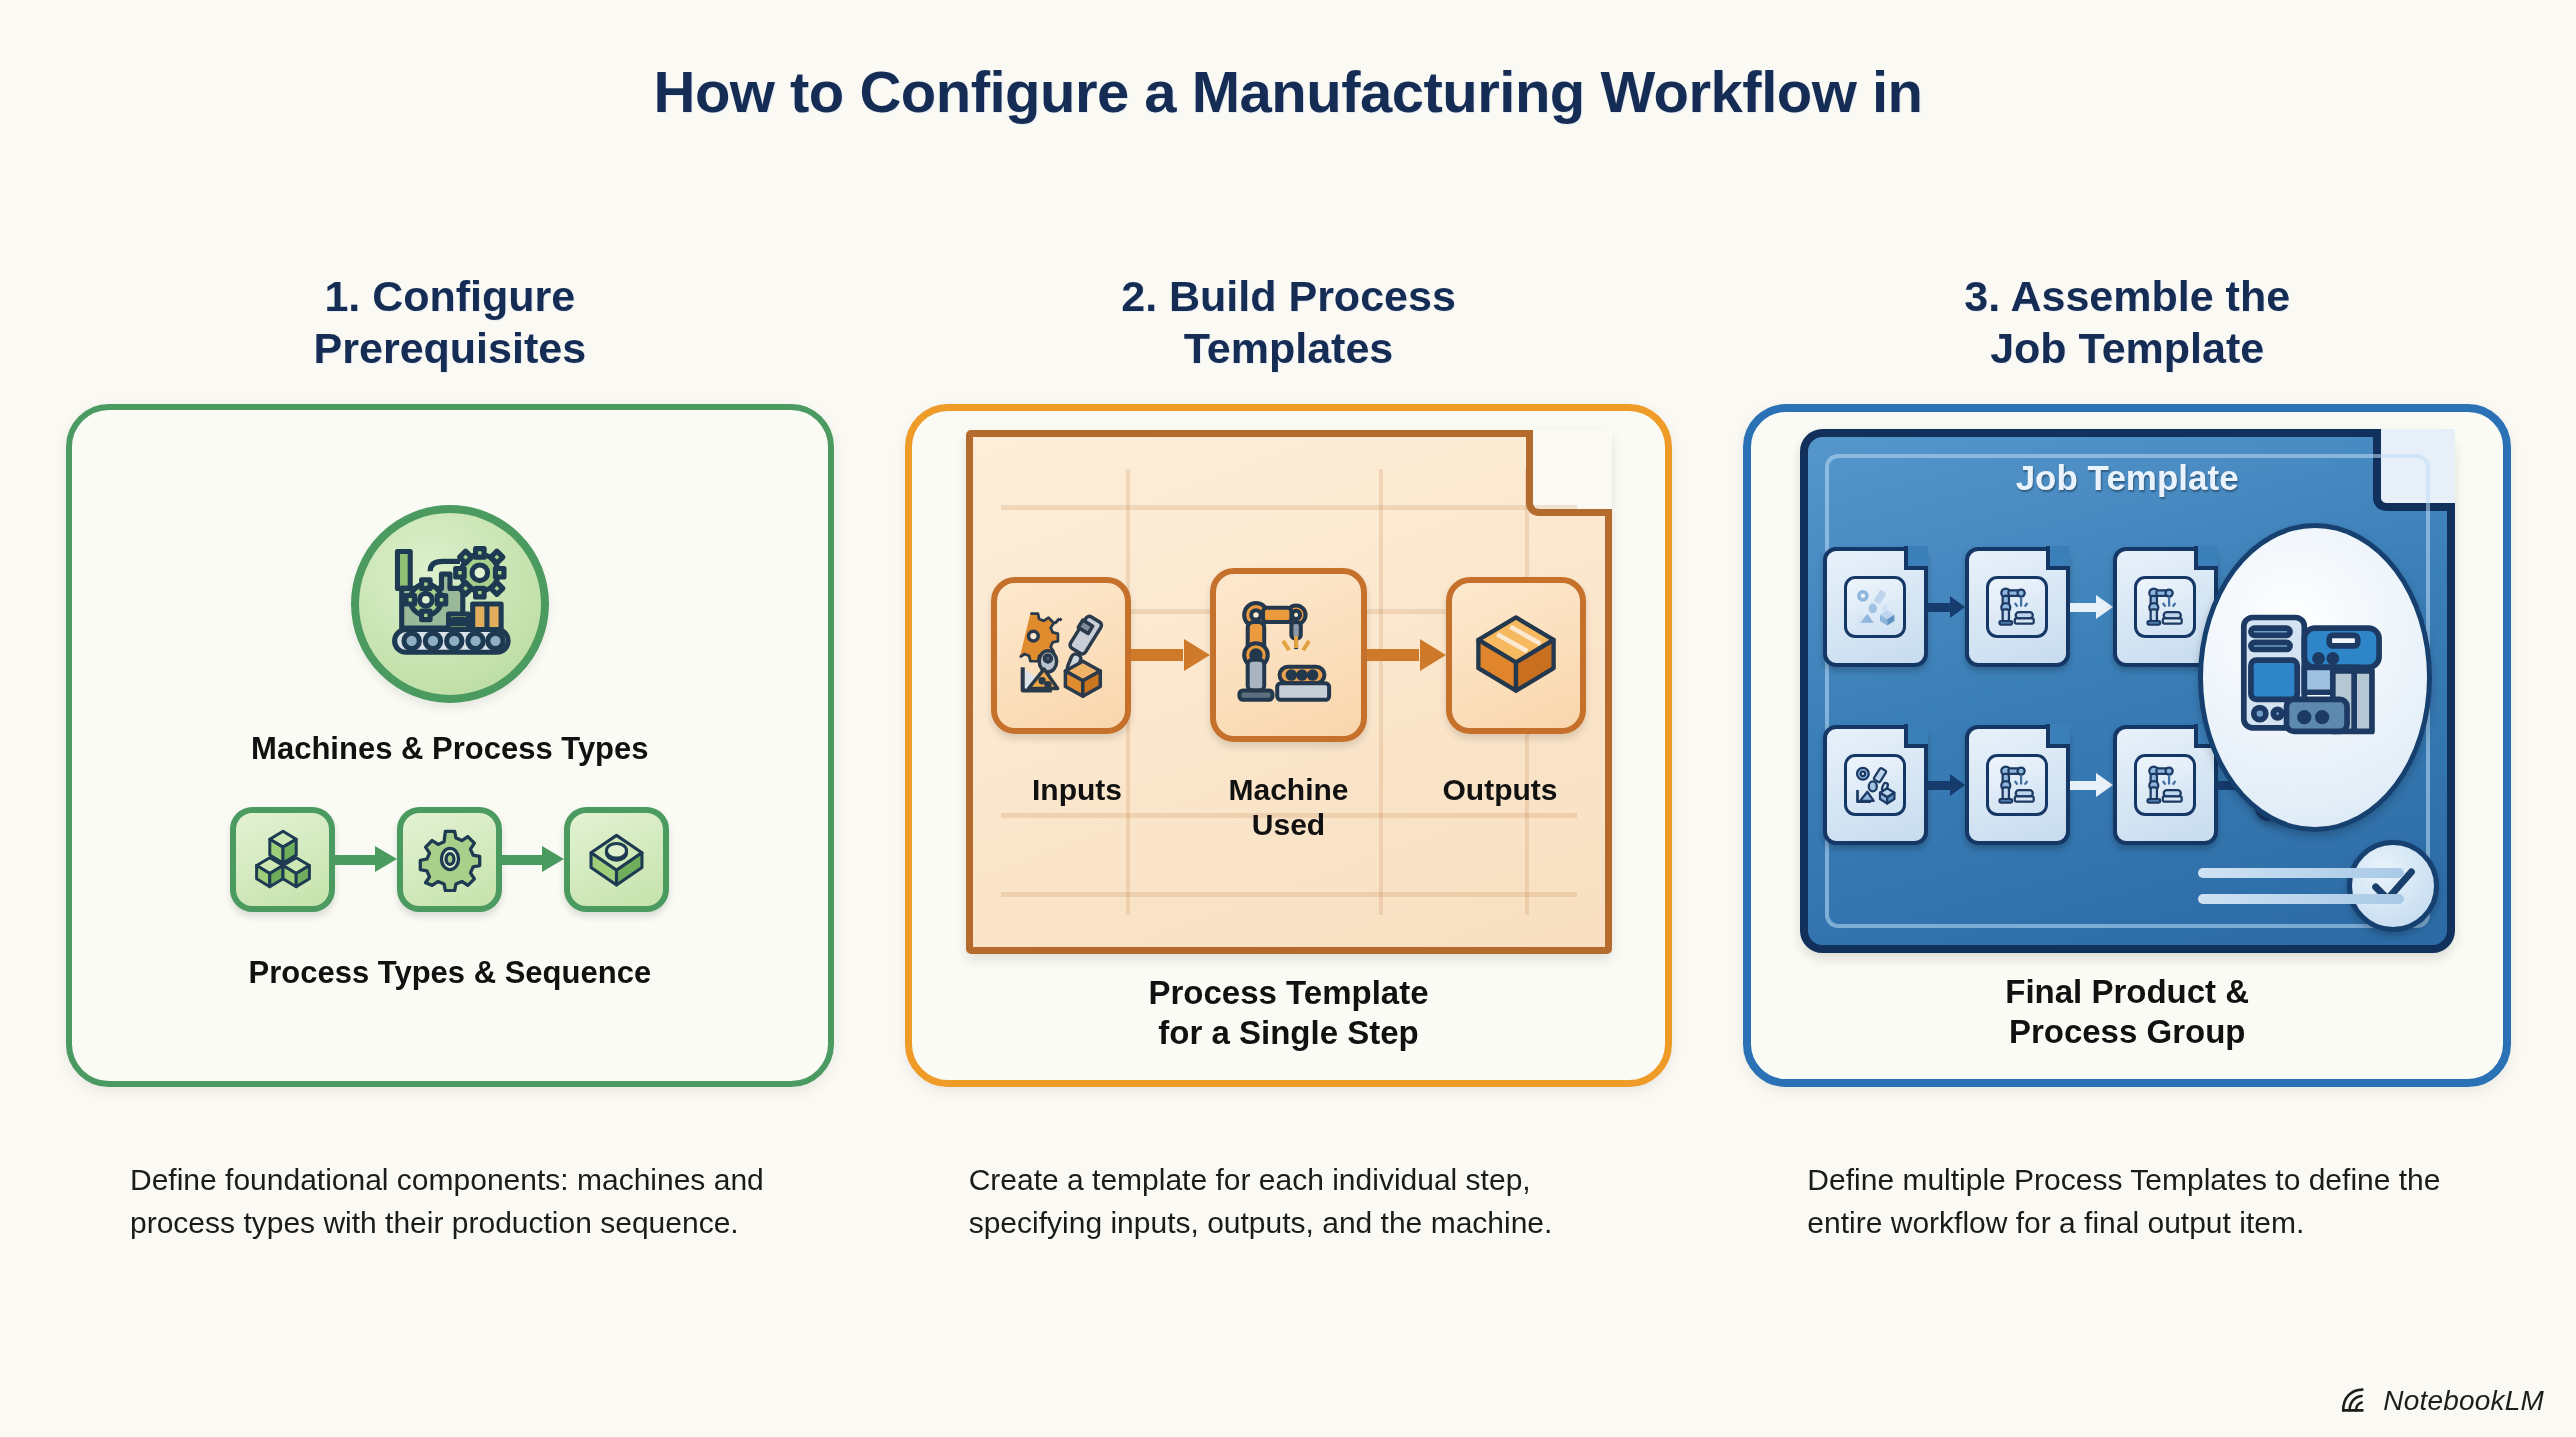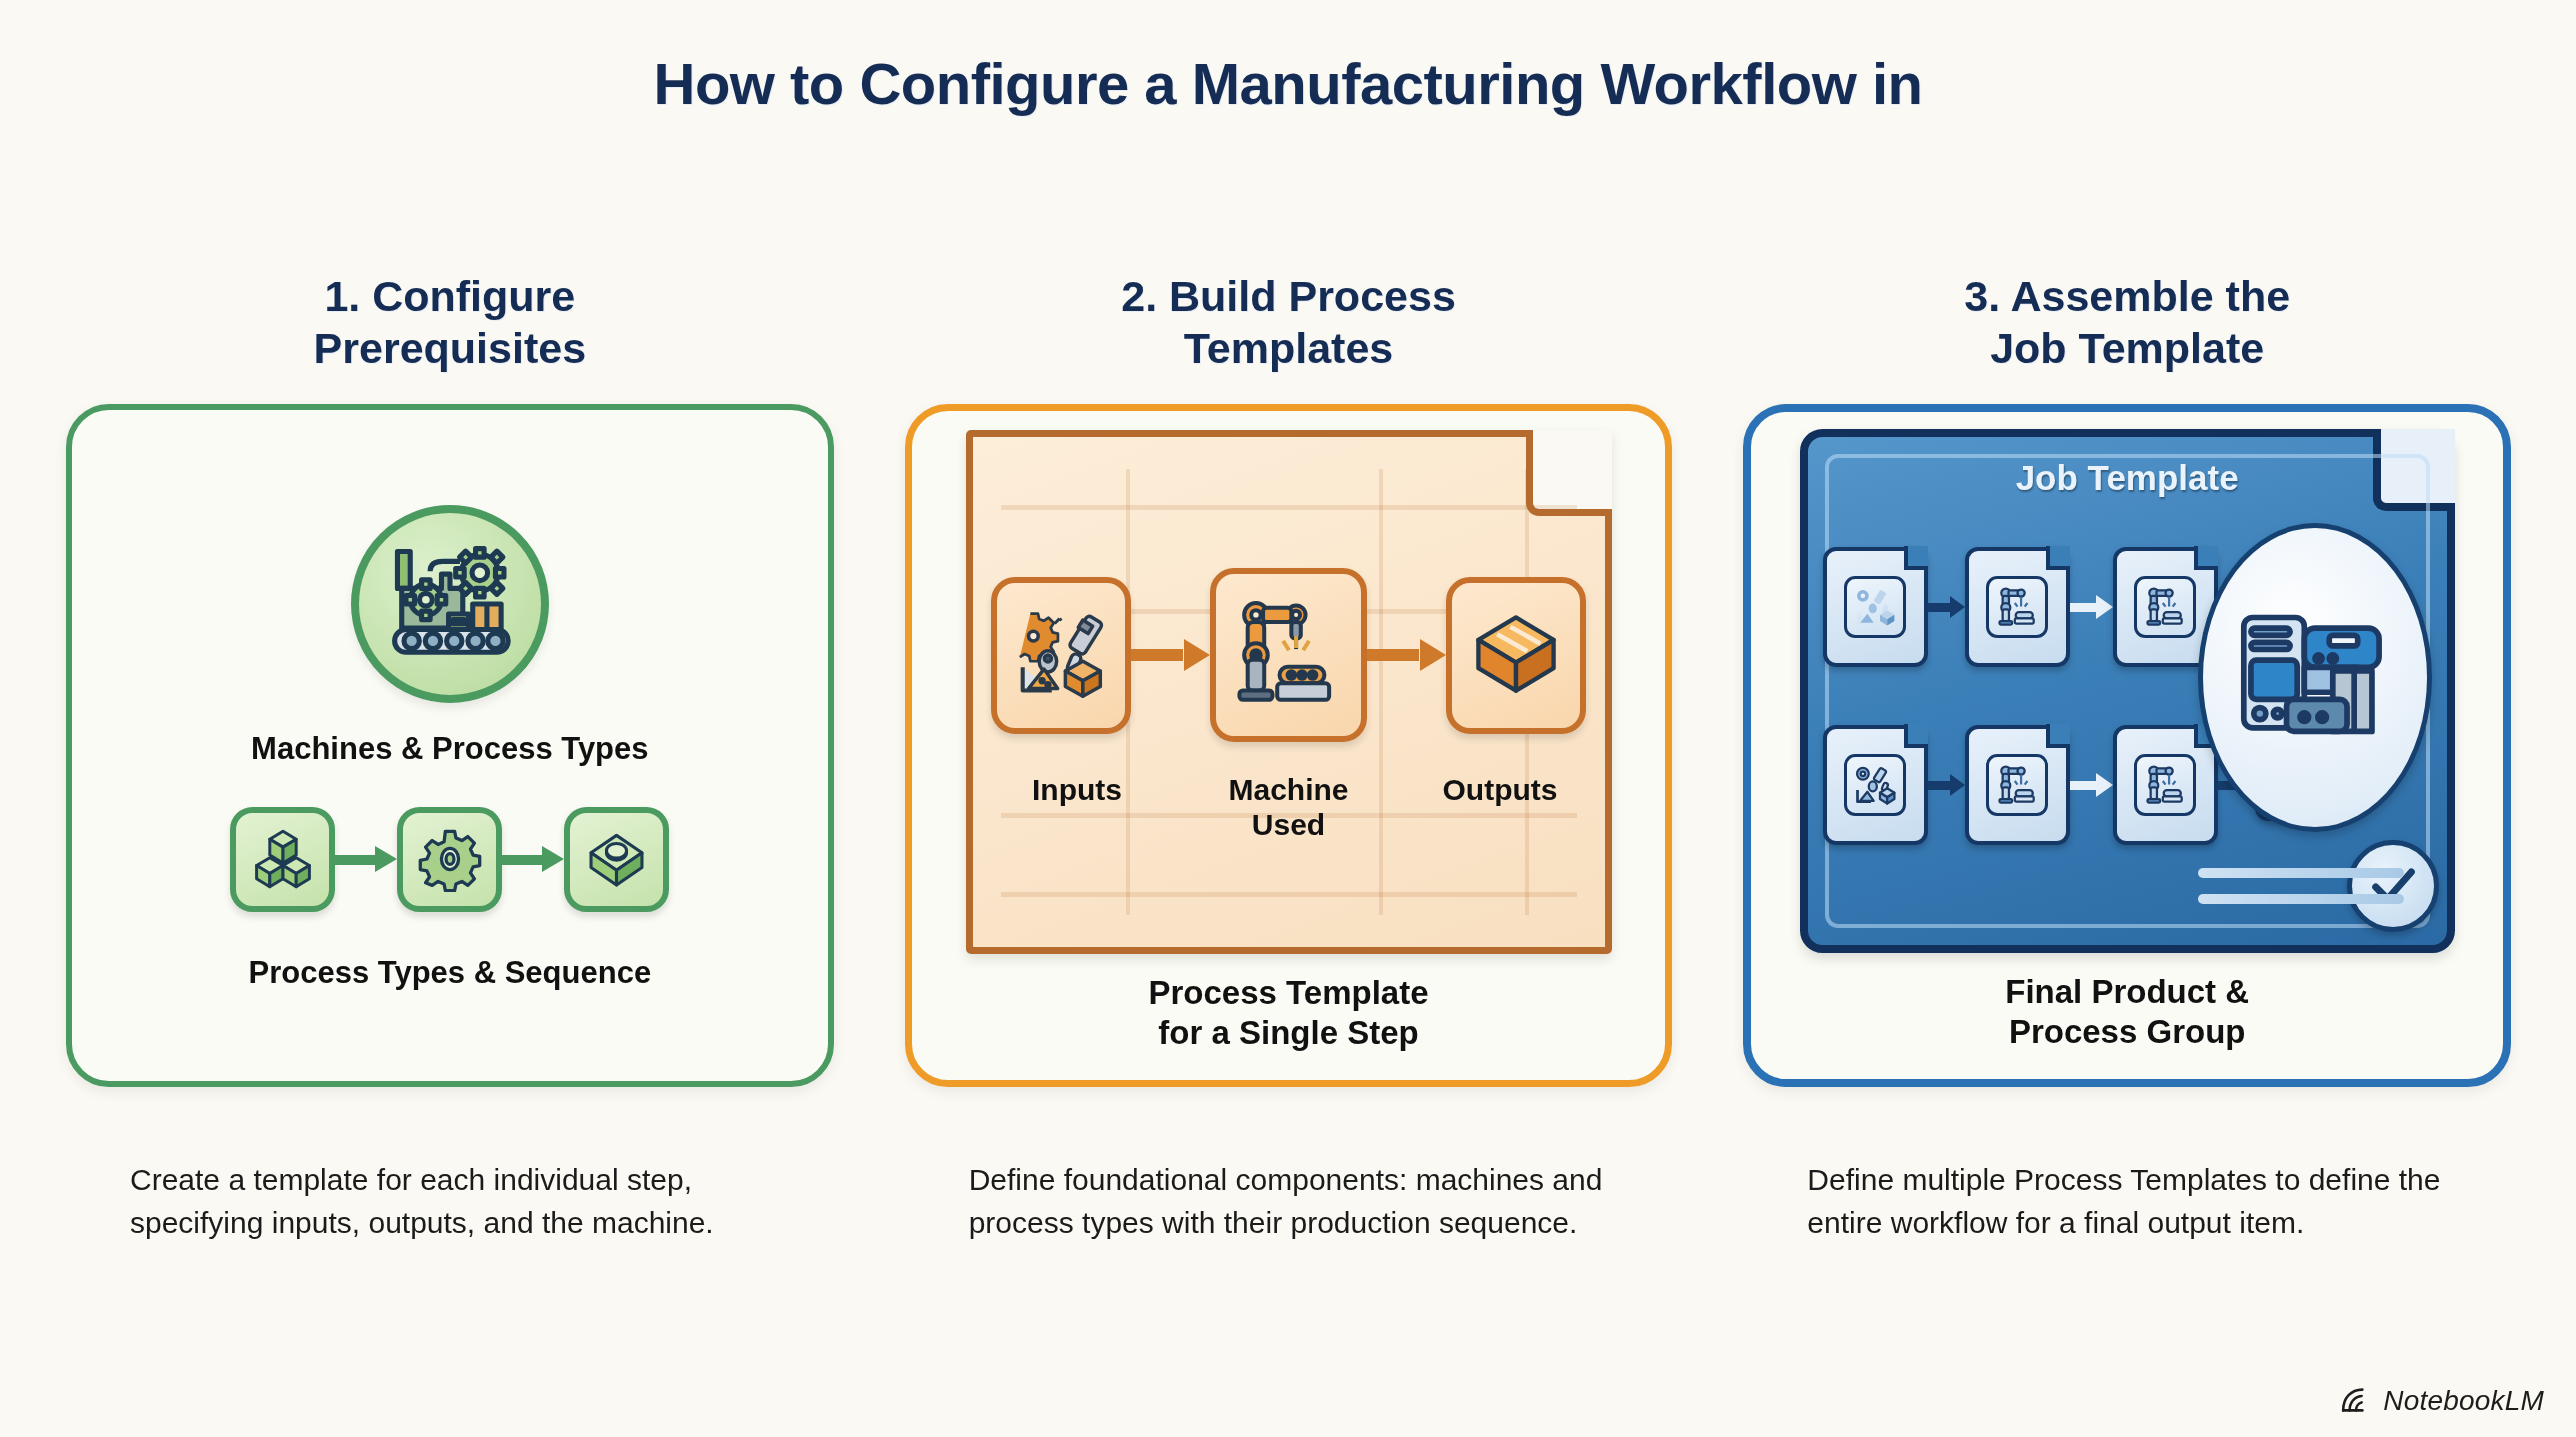--- a/index.html
+++ b/index.html
@@ -10,21 +10,21 @@
     overflow: hidden;
   }
   #root {
     position: relative;
     width: 2576px; height: 1438px;
     background: #faf9f3;
   }
 
   
   .title-wrap {
-    position: absolute; top: 50px; left: 0; width: 2576px;
+    position: absolute; top: 58px; left: 0; width: 2576px;
     text-align: center;
   }
   .title-line {
     font-family: "Liberation Sans", sans-serif;
     font-weight: bold;
     font-size: 58px;
     line-height: 1.16;
     letter-spacing: -0.5px;
     color: #152d55;
     text-shadow: 0.9px 0.9px 0 rgba(230,235,245,.9);
@@ -664,22 +664,22 @@
             <div class="bar-line" style="bottom:41px; width:206px;"></div>
           </div>
 
           <div class="panel-caption">Final Product &amp;<br>Process Group</div>
         </div>
       </div>
     </div>
   </div>
 
   <div class="descs">
+    <div class="desc">Define foundational components: machines and process types with their production sequence.</div>
     <div class="desc">Create a template for each individual step, specifying inputs, outputs, and the machine.</div>
-    <div class="desc">Define foundational components: machines and process types with their production sequence.</div>
     <div class="desc">Define multiple Process Templates to define the entire workflow for a final output item.</div>
   </div>
 
   <div class="watermark">
     <span>
       <svg width="32" height="28" viewBox="0 0 40 34">
         <path d="M4 30 C4 14 14 4 28 4" stroke="#1d1d1d" stroke-width="3.2" fill="none" stroke-linecap="round"></path>
         <path d="M12 30 C12 20 18 13 27 12" stroke="#1d1d1d" stroke-width="3.2" fill="none" stroke-linecap="round"></path>
         <path d="M20 30 C20 25 23 21 27 20" stroke="#1d1d1d" stroke-width="3.2" fill="none" stroke-linecap="round"></path>
         <path d="M4 30 h24" stroke="#1d1d1d" stroke-width="3.2" fill="none" stroke-linecap="round"></path>

